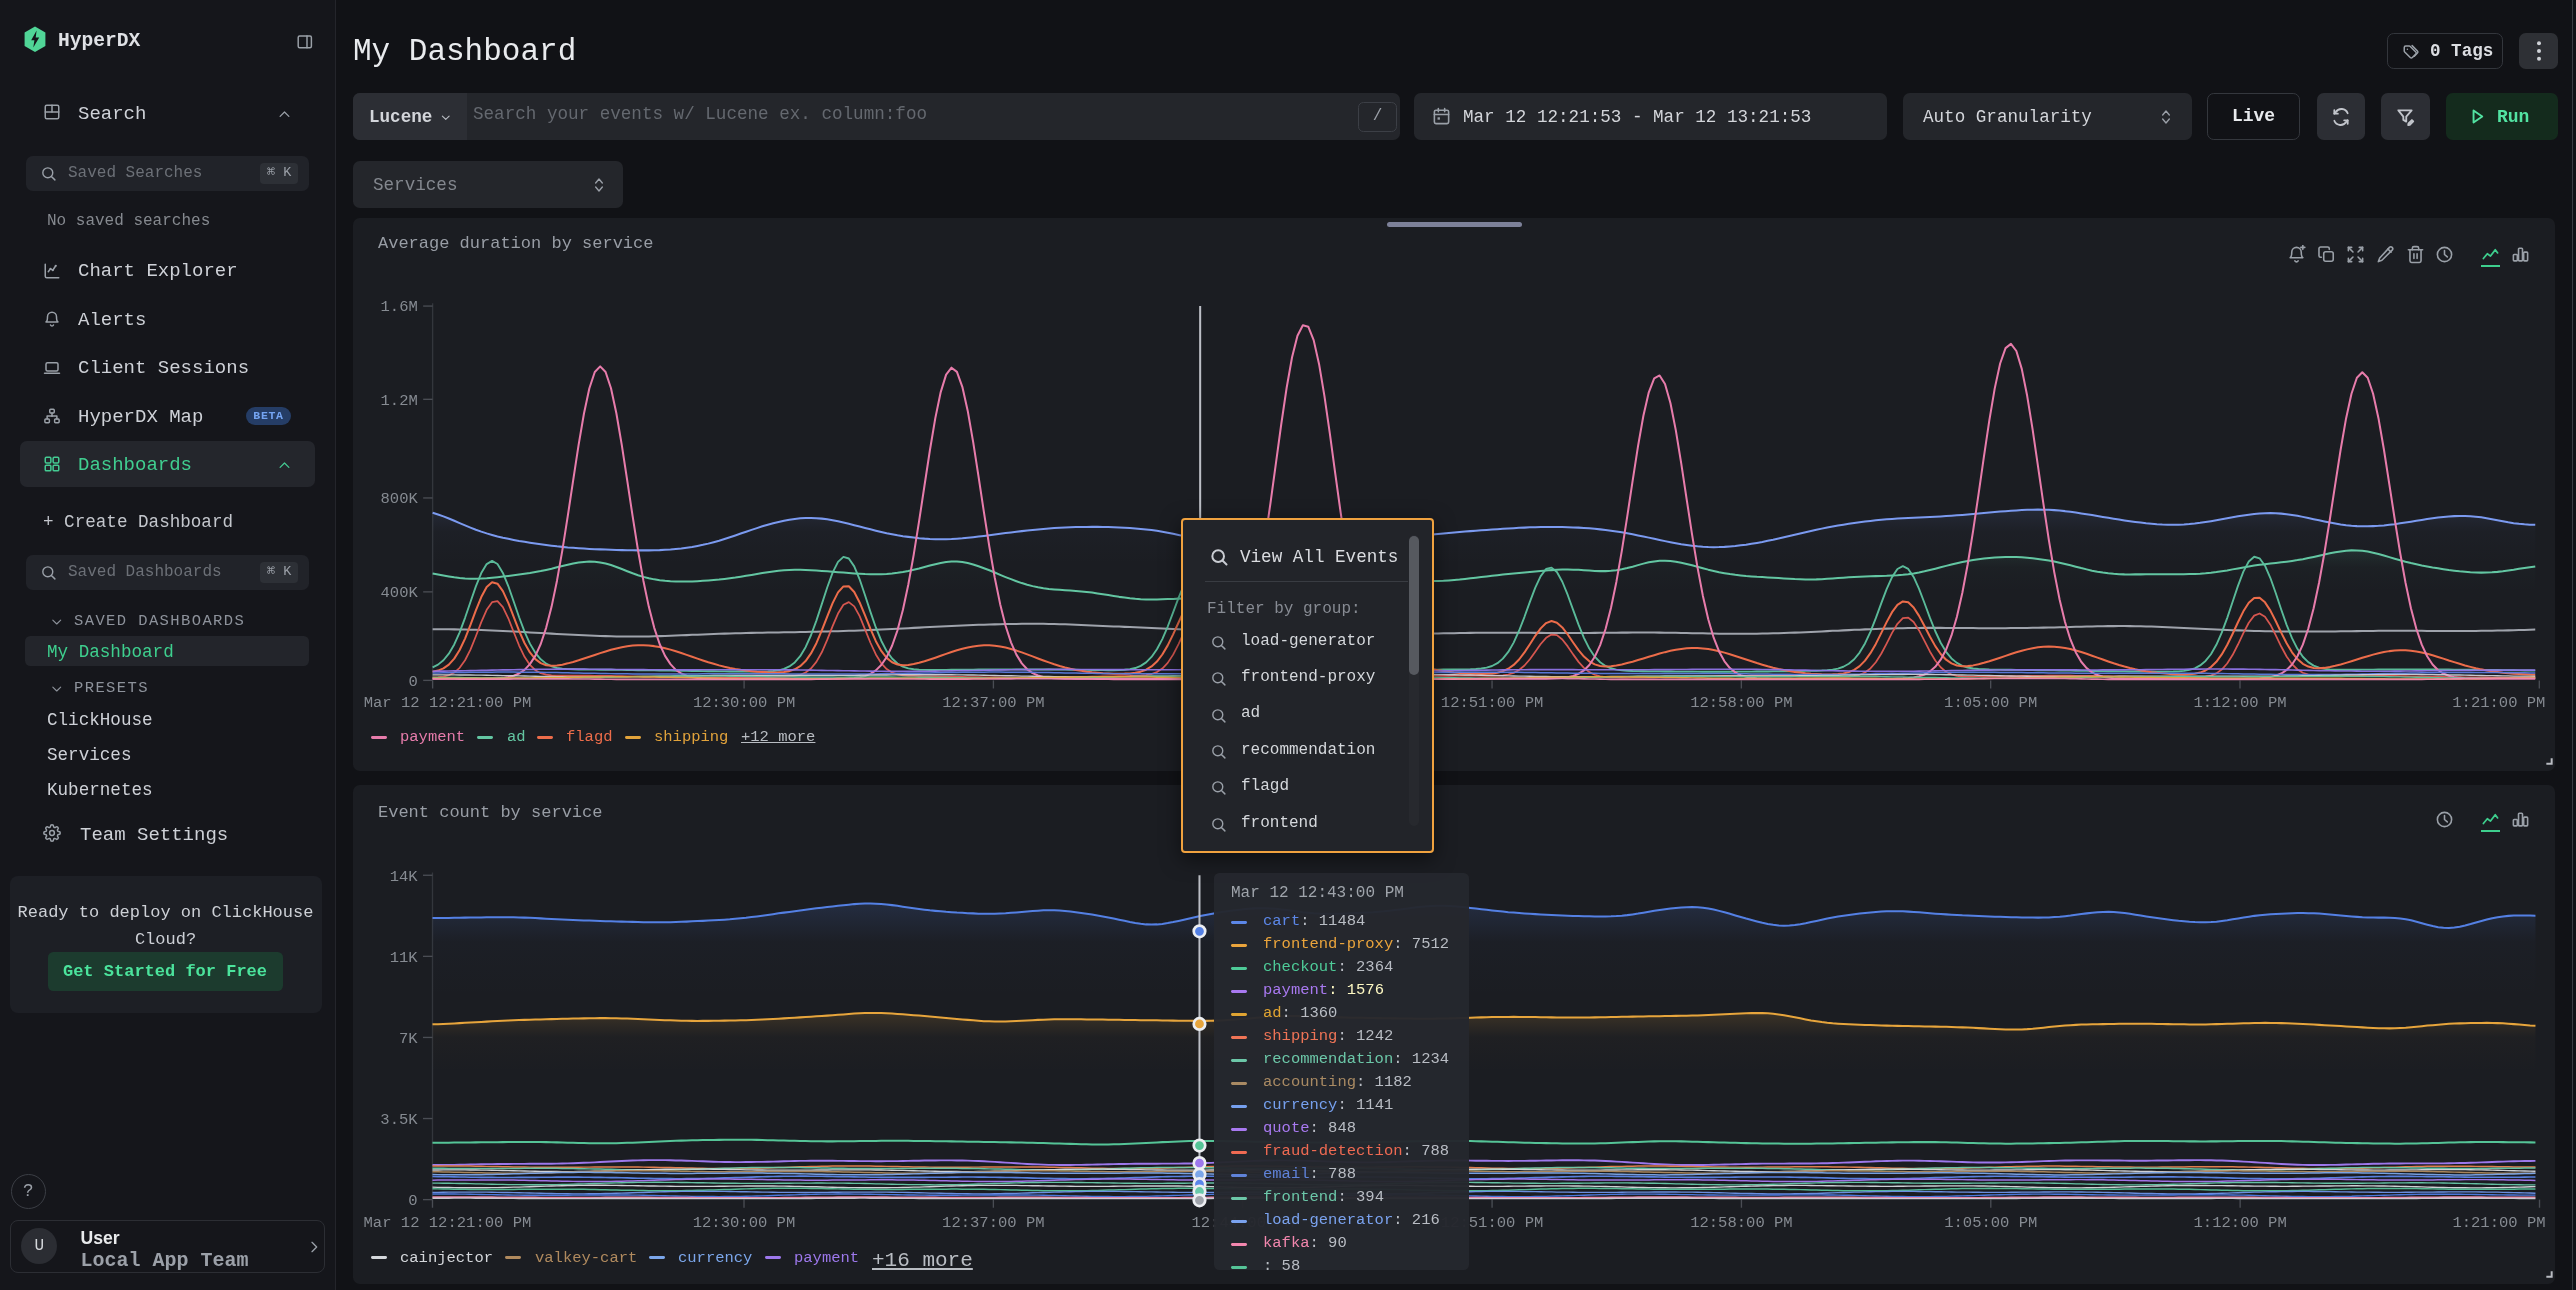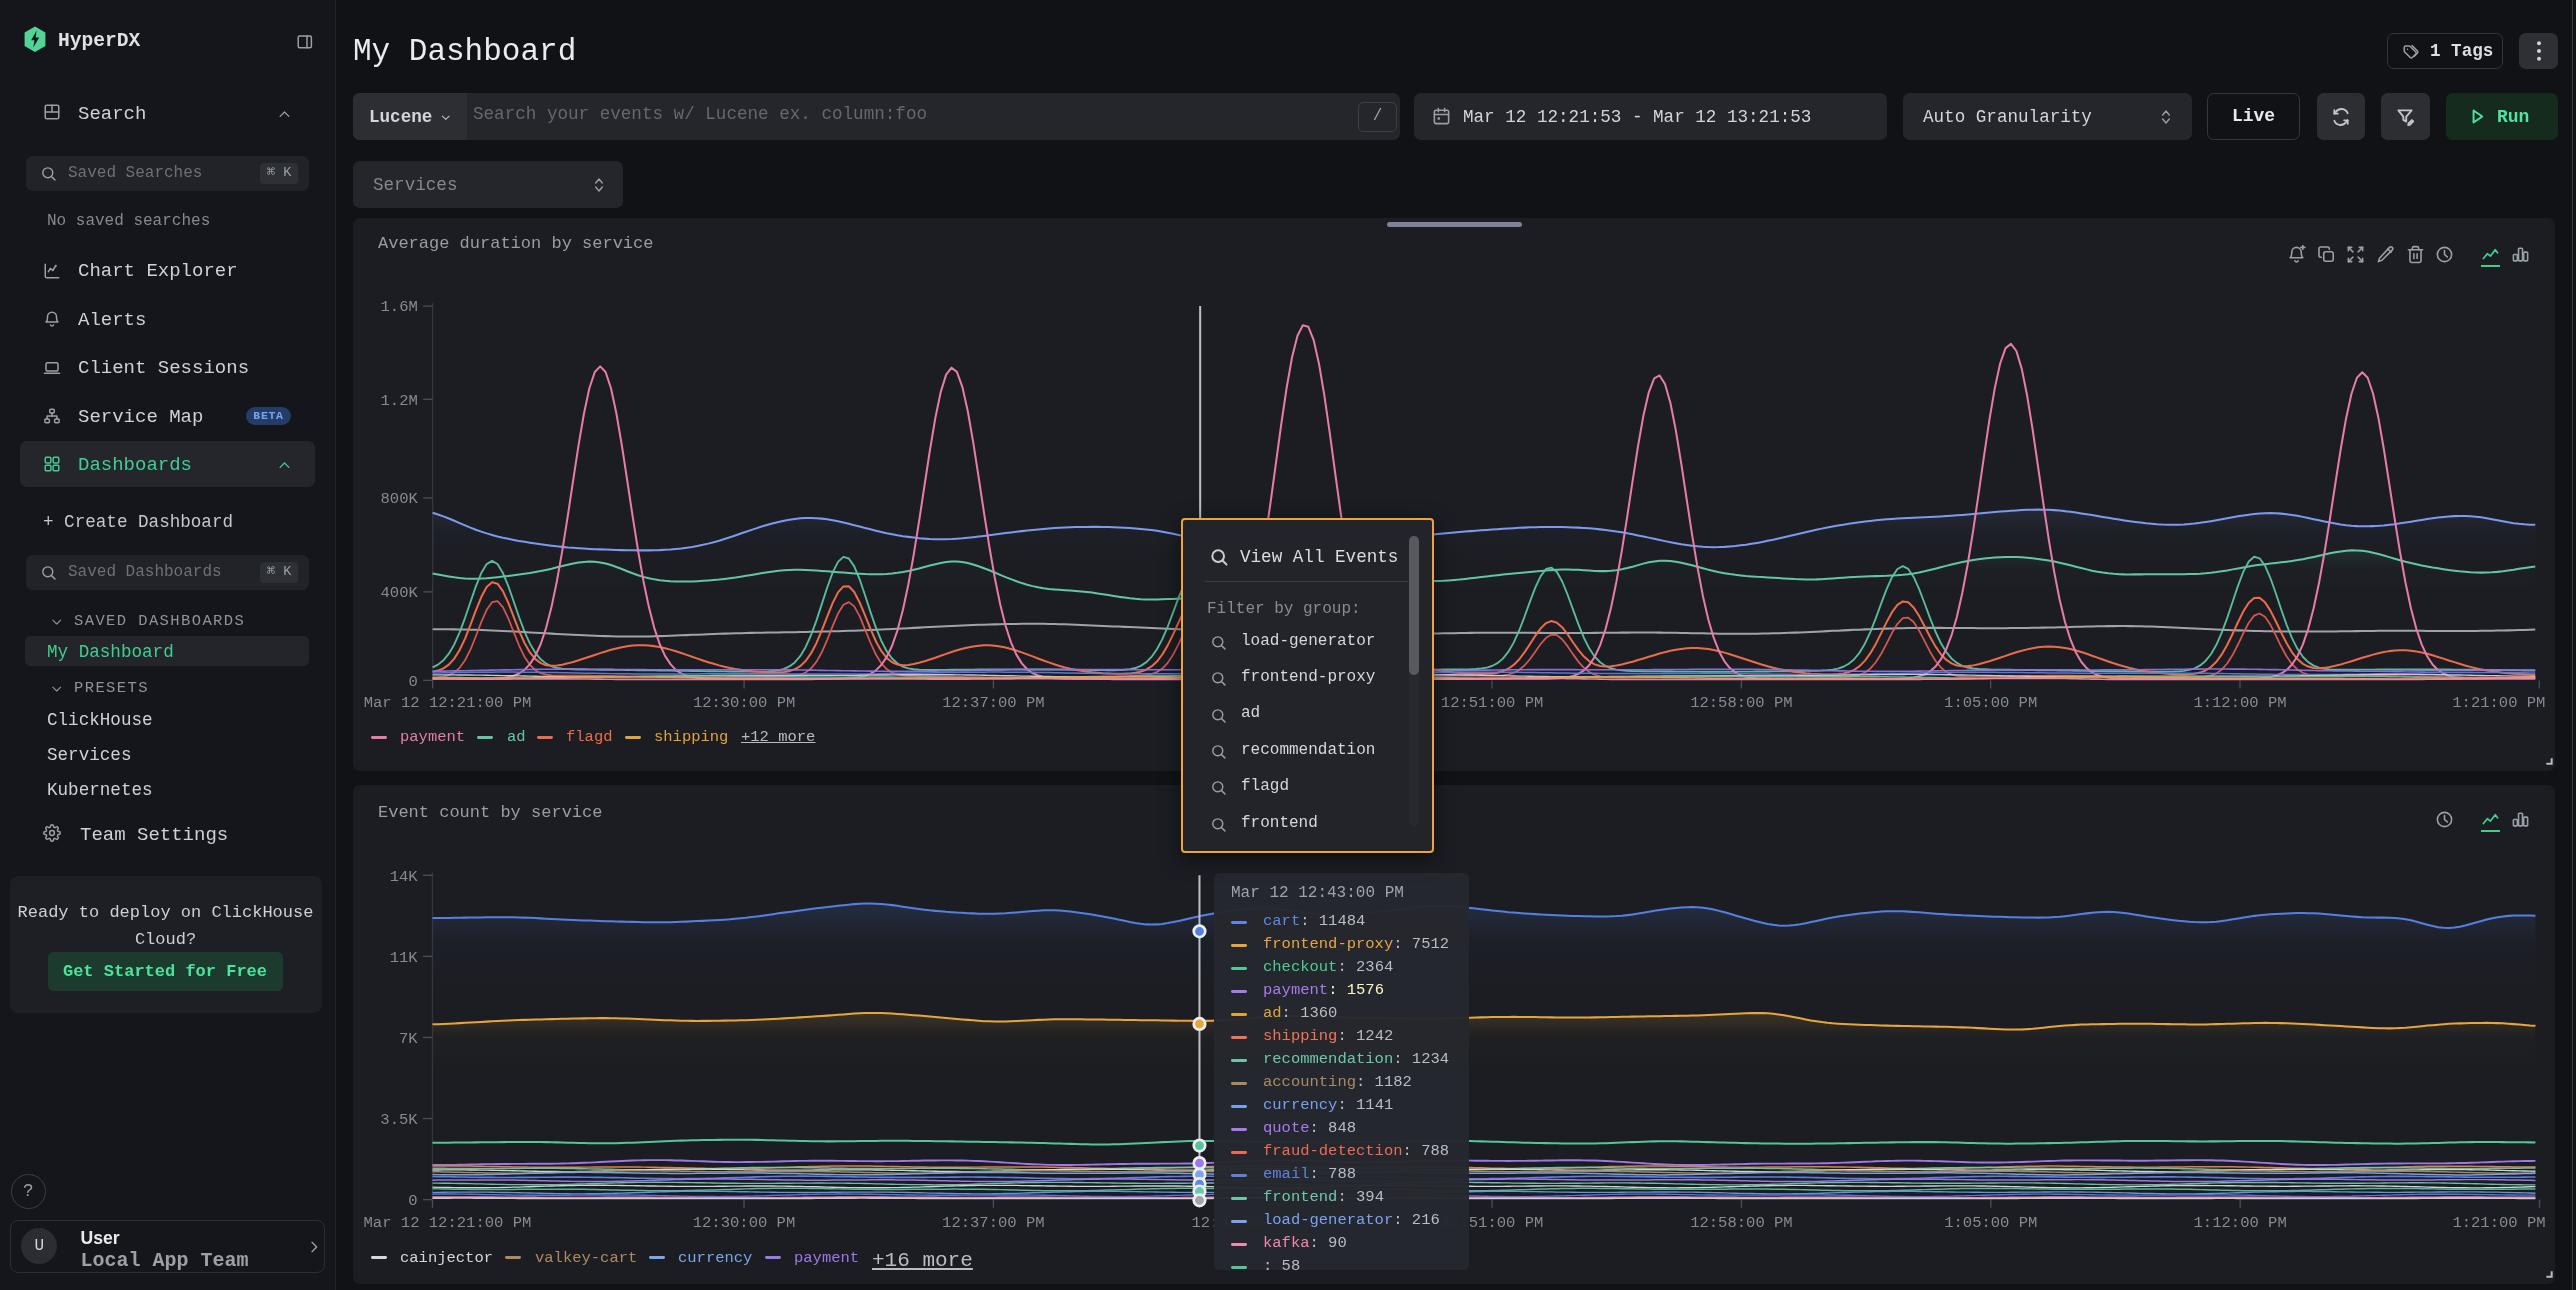--- a/index.html
+++ b/index.html
@@ -61,21 +61,21 @@
     </svg>
   <div class="abs" style="left:78px;top:357px;font-size:19px;color:#ced1d7;">Client Sessions</div>
   <svg class="abs icon" style="left:43px;top:407px;" width="18" height="18" viewBox="0 0 24 24">
       <rect x="9" y="3" width="6" height="5" rx="1.2"></rect>
       <rect x="2.5" y="16" width="6" height="5" rx="1.2"></rect>
       <rect x="15.5" y="16" width="6" height="5" rx="1.2"></rect>
       <path d="M12 8v4"></path>
       <path d="M12 12H5.5v4"></path>
       <path d="M12 12h6.5v4"></path>
     </svg>
-  <div class="abs" style="left:78px;top:406px;font-size:19px;color:#ced1d7;">Service Map</div>
+  <div class="abs" style="left:78px;top:406px;font-size:19px;color:#ced1d7;">HyperDX Map</div>
   <div class="abs" style="left:246px;top:407px;width:45px;height:17.6px;background:#253d66;border-radius:9.5px;text-align:center;line-height:17.6px;font-size:11.5px;font-weight:bold;color:#74a4f2;letter-spacing:0.7px;">BETA</div>
 
   <div class="abs" style="left:20px;top:441px;width:295px;height:46px;background:#24262c;border-radius:6.8px;"></div>
   <svg class="abs icon" style="left:43px;top:455px;stroke:#44ca92;" width="18" height="18" viewBox="0 0 24 24">
       <rect x="3" y="3" width="7.5" height="7.5" rx="1.5"></rect>
       <rect x="13.5" y="3" width="7.5" height="7.5" rx="1.5"></rect>
       <rect x="3" y="13.5" width="7.5" height="7.5" rx="1.5"></rect>
       <rect x="13.5" y="13.5" width="7.5" height="7.5" rx="1.5"></rect>
     </svg>
   <div class="abs" style="left:78px;top:454px;font-size:19px;color:#40ce90;">Dashboards</div>
@@ -135,21 +135,21 @@
 </div>
 
 <div class="abs" style="left:353px;top:34px;font-size:31px;color:#e9ebee;">My Dashboard</div>
 
 <div class="abs" style="left:2387px;top:33px;width:116px;height:36px;border:1.4px solid #33363c;border-radius:6.8px;">
   <svg class="abs icon" style="left:13.5px;top:8.8px;" width="18" height="18" viewBox="0 0 24 24">
       <path d="M3 6a2 2 0 0 1 2-2h4.6a2 2 0 0 1 1.4.6l7.4 7.4a2 2 0 0 1 0 2.8l-4.6 4.6a2 2 0 0 1-2.8 0L3.6 12A2 2 0 0 1 3 10.6Z"></path>
       <circle cx="7.2" cy="8.2" r="1" fill="#9aa0a8" stroke="none"></circle>
       <path d="M13.5 3.5l7.1 7.1a2 2 0 0 1 0 2.8l-4.2 4.2"></path>
     </svg>
-  <div class="abs" style="left:42px;top:7.4px;font-size:17.6px;font-weight:bold;color:#dcdee2;">1 Tags</div>
+  <div class="abs" style="left:42px;top:7.4px;font-size:17.6px;font-weight:bold;color:#dcdee2;">0 Tags</div>
 </div>
 <div class="abs" style="left:2519px;top:33px;width:39px;height:36px;background:#2e3035;border-radius:6.8px;">
   <svg class="abs" style="left:11.5px;top:6.8px;" width="16" height="22" viewBox="0 0 8 11">
       <circle cx="4" cy="1.6" r="1.0" fill="#cfd2d7"></circle>
       <circle cx="4" cy="5.5" r="1.0" fill="#cfd2d7"></circle>
       <circle cx="4" cy="9.4" r="1.0" fill="#cfd2d7"></circle>
     </svg>
 </div>
 
 <div class="abs" style="left:353px;top:93px;width:1047px;height:47px;background:#24262b;border-radius:6.8px;"></div>

